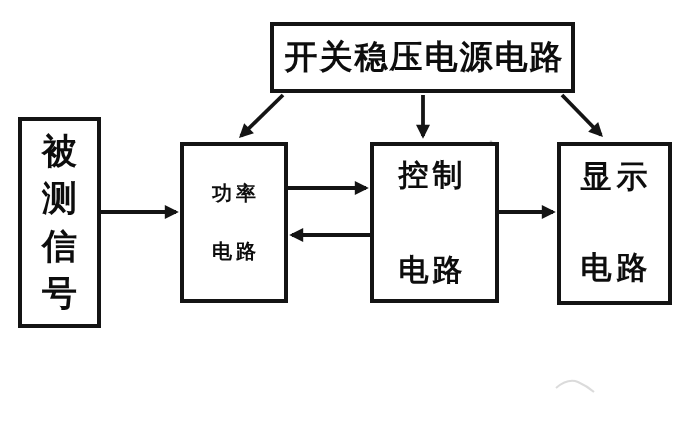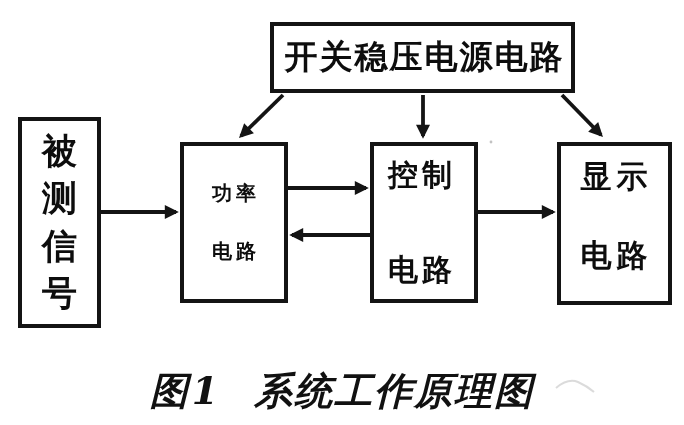--- a/index.html
+++ b/index.html
@@ -35,30 +35,30 @@
     justify-content:space-evenly;
     font-size:35px;
   }
   .box-power{
     left:180px;top:142px;width:108px;height:161px;
     justify-content:space-evenly;
     font-size:20px;
     letter-spacing:4px;
   }
   .box-control{
-    left:370px;top:142px;width:108px;height:161px;
+    left:370px;top:142px;width:129px;height:161px;
     justify-content:space-between;
     padding:13px 8px 14px 0;
     font-size:30px;
     letter-spacing:4px;
   }
   .box-display{
     left:557px;top:142px;width:115px;height:163px;
     justify-content:space-between;
-    padding:14px 0 29px 0;
+    padding:14px 0 17px 0;
     font-size:31px;
     letter-spacing:5px;
   }
   .vchar{line-height:1;}
   .hline{line-height:1.05;white-space:nowrap;text-indent:4px;}
   .arrows{position:absolute;left:0;top:0;}
   .caption{
     position:absolute;
     left:0;top:366px;width:684px;
     text-align:center;
@@ -116,17 +116,14 @@
   <div class="box box-control">
     <span class="hline">控制</span>
     <span class="hline">电路</span>
   </div>
 
   <div class="box box-display">
     <span class="hline">显示</span>
     <span class="hline">电路</span>
   </div>
 
-  <div class="caption">
-    <span class="cap-label">图1</span><span class="cap-title">系统工作原理图</span>
-  </div>
 
 </div>
 
 </body></html>

